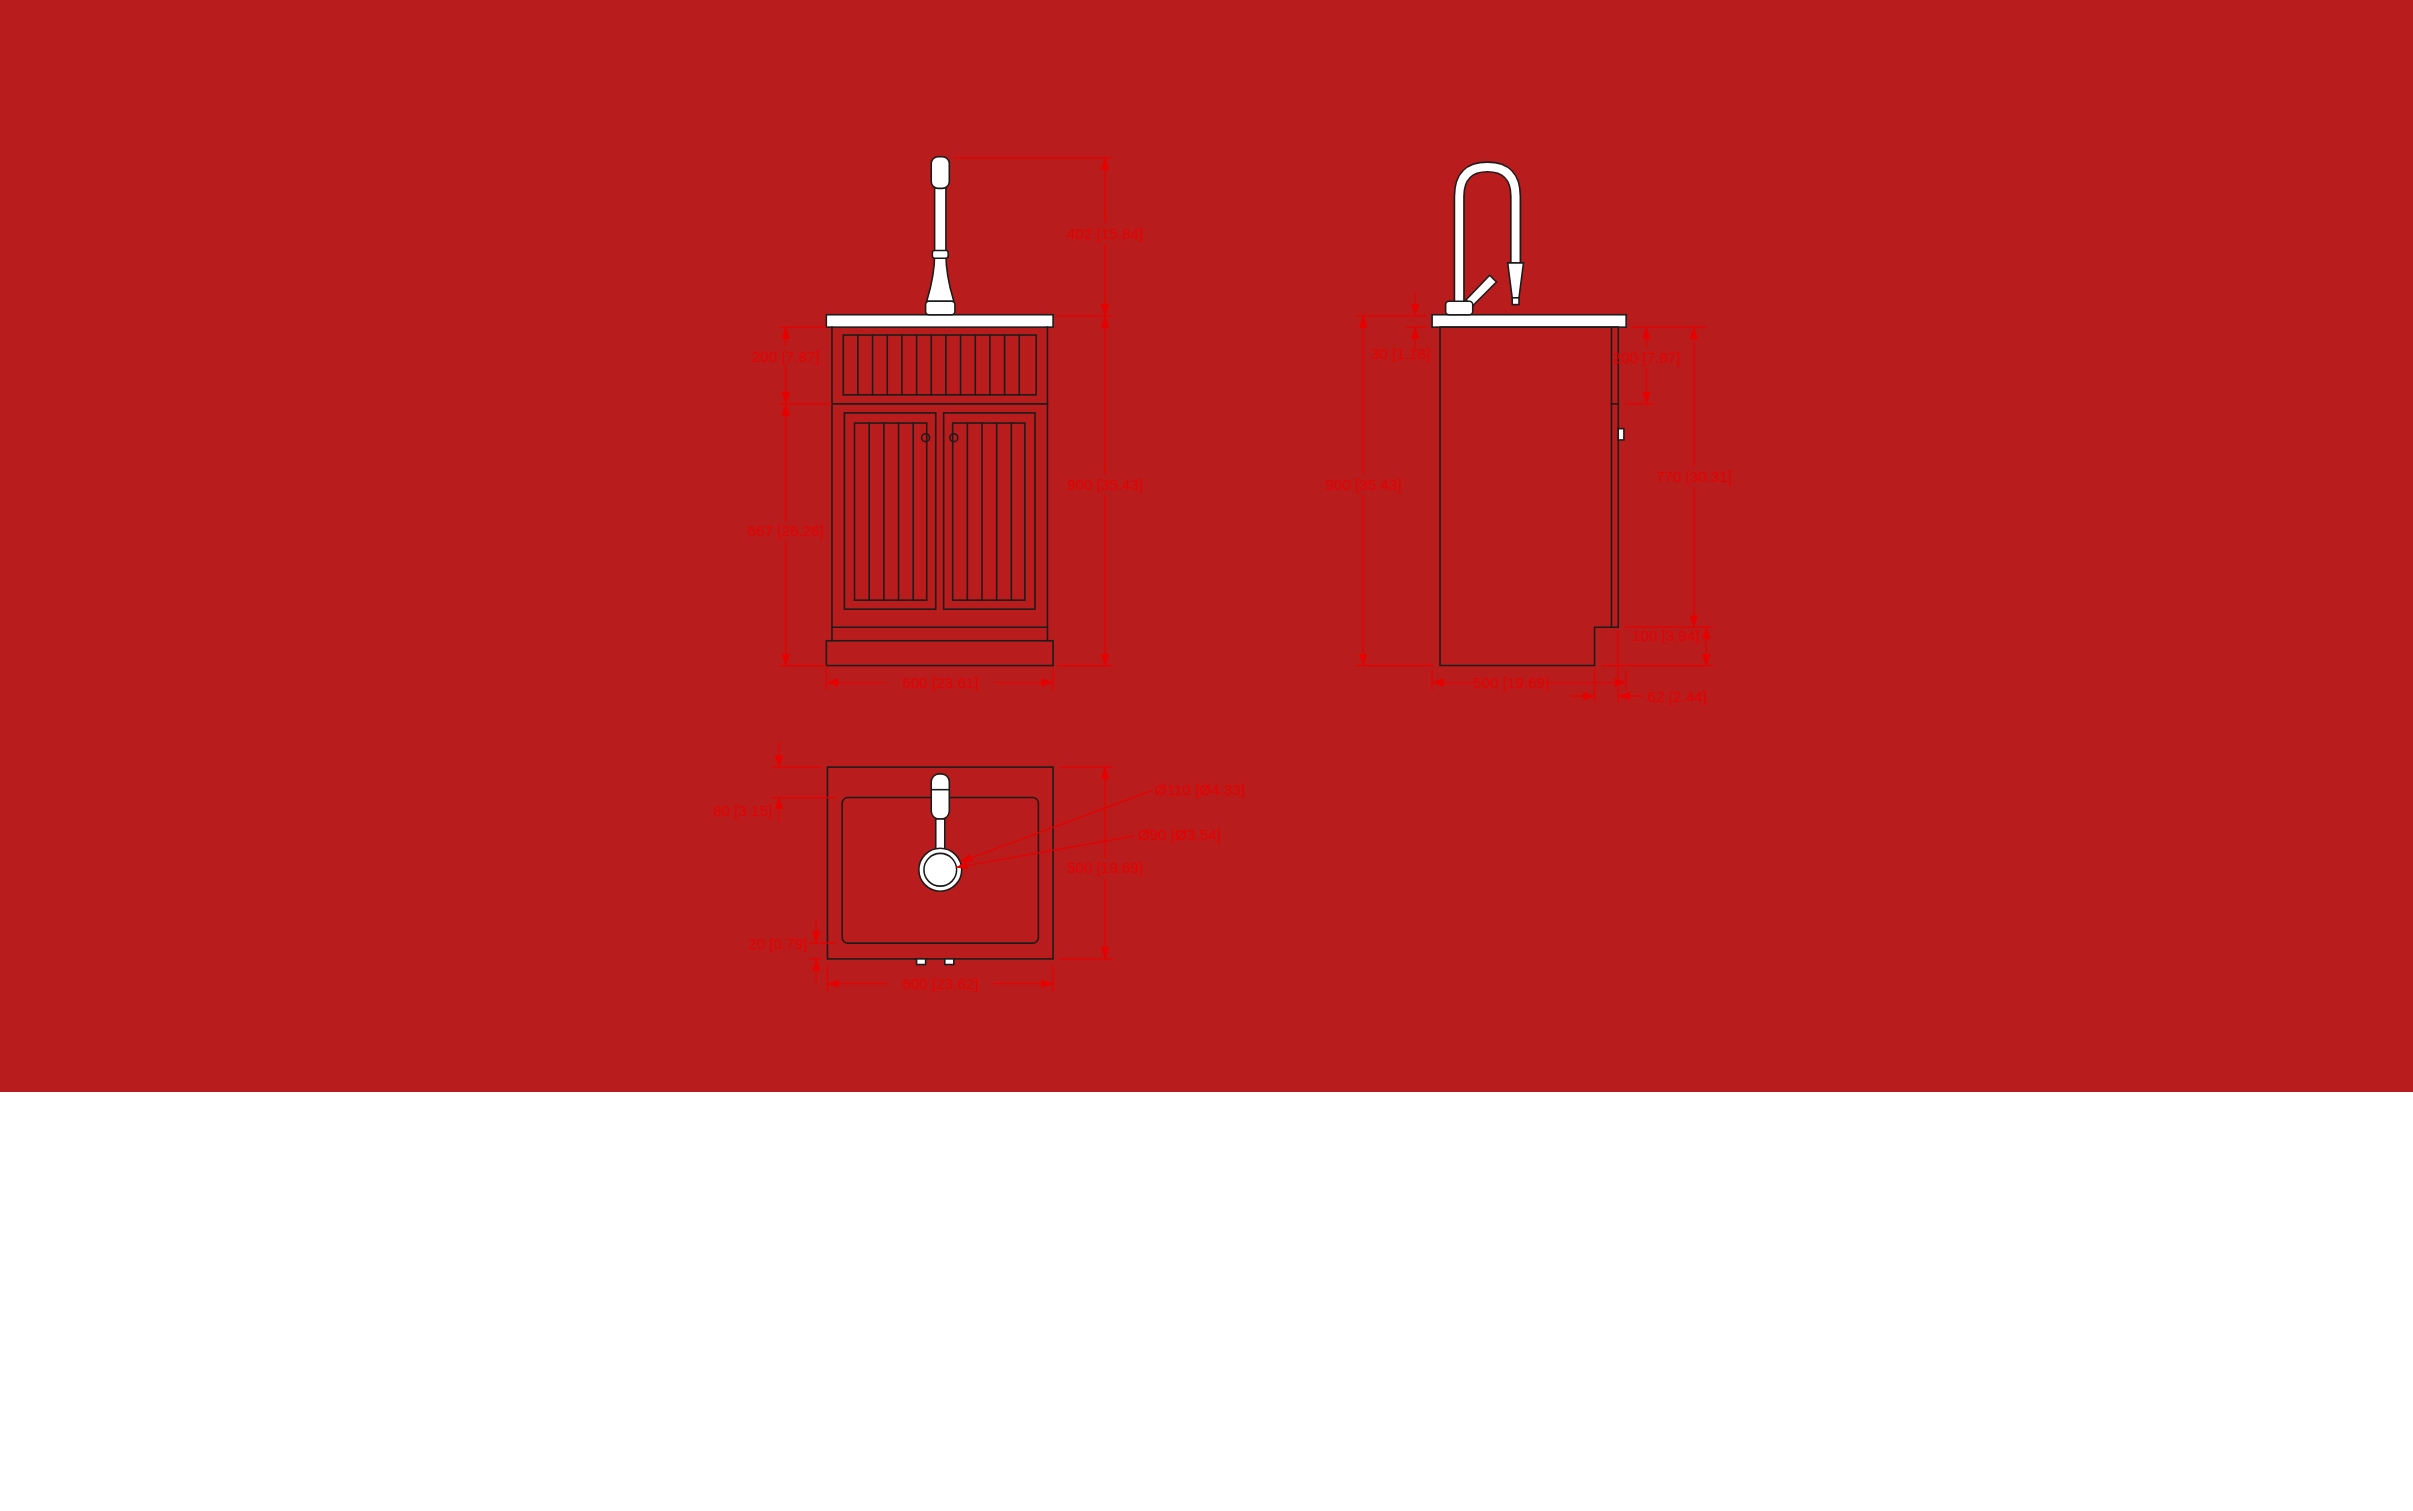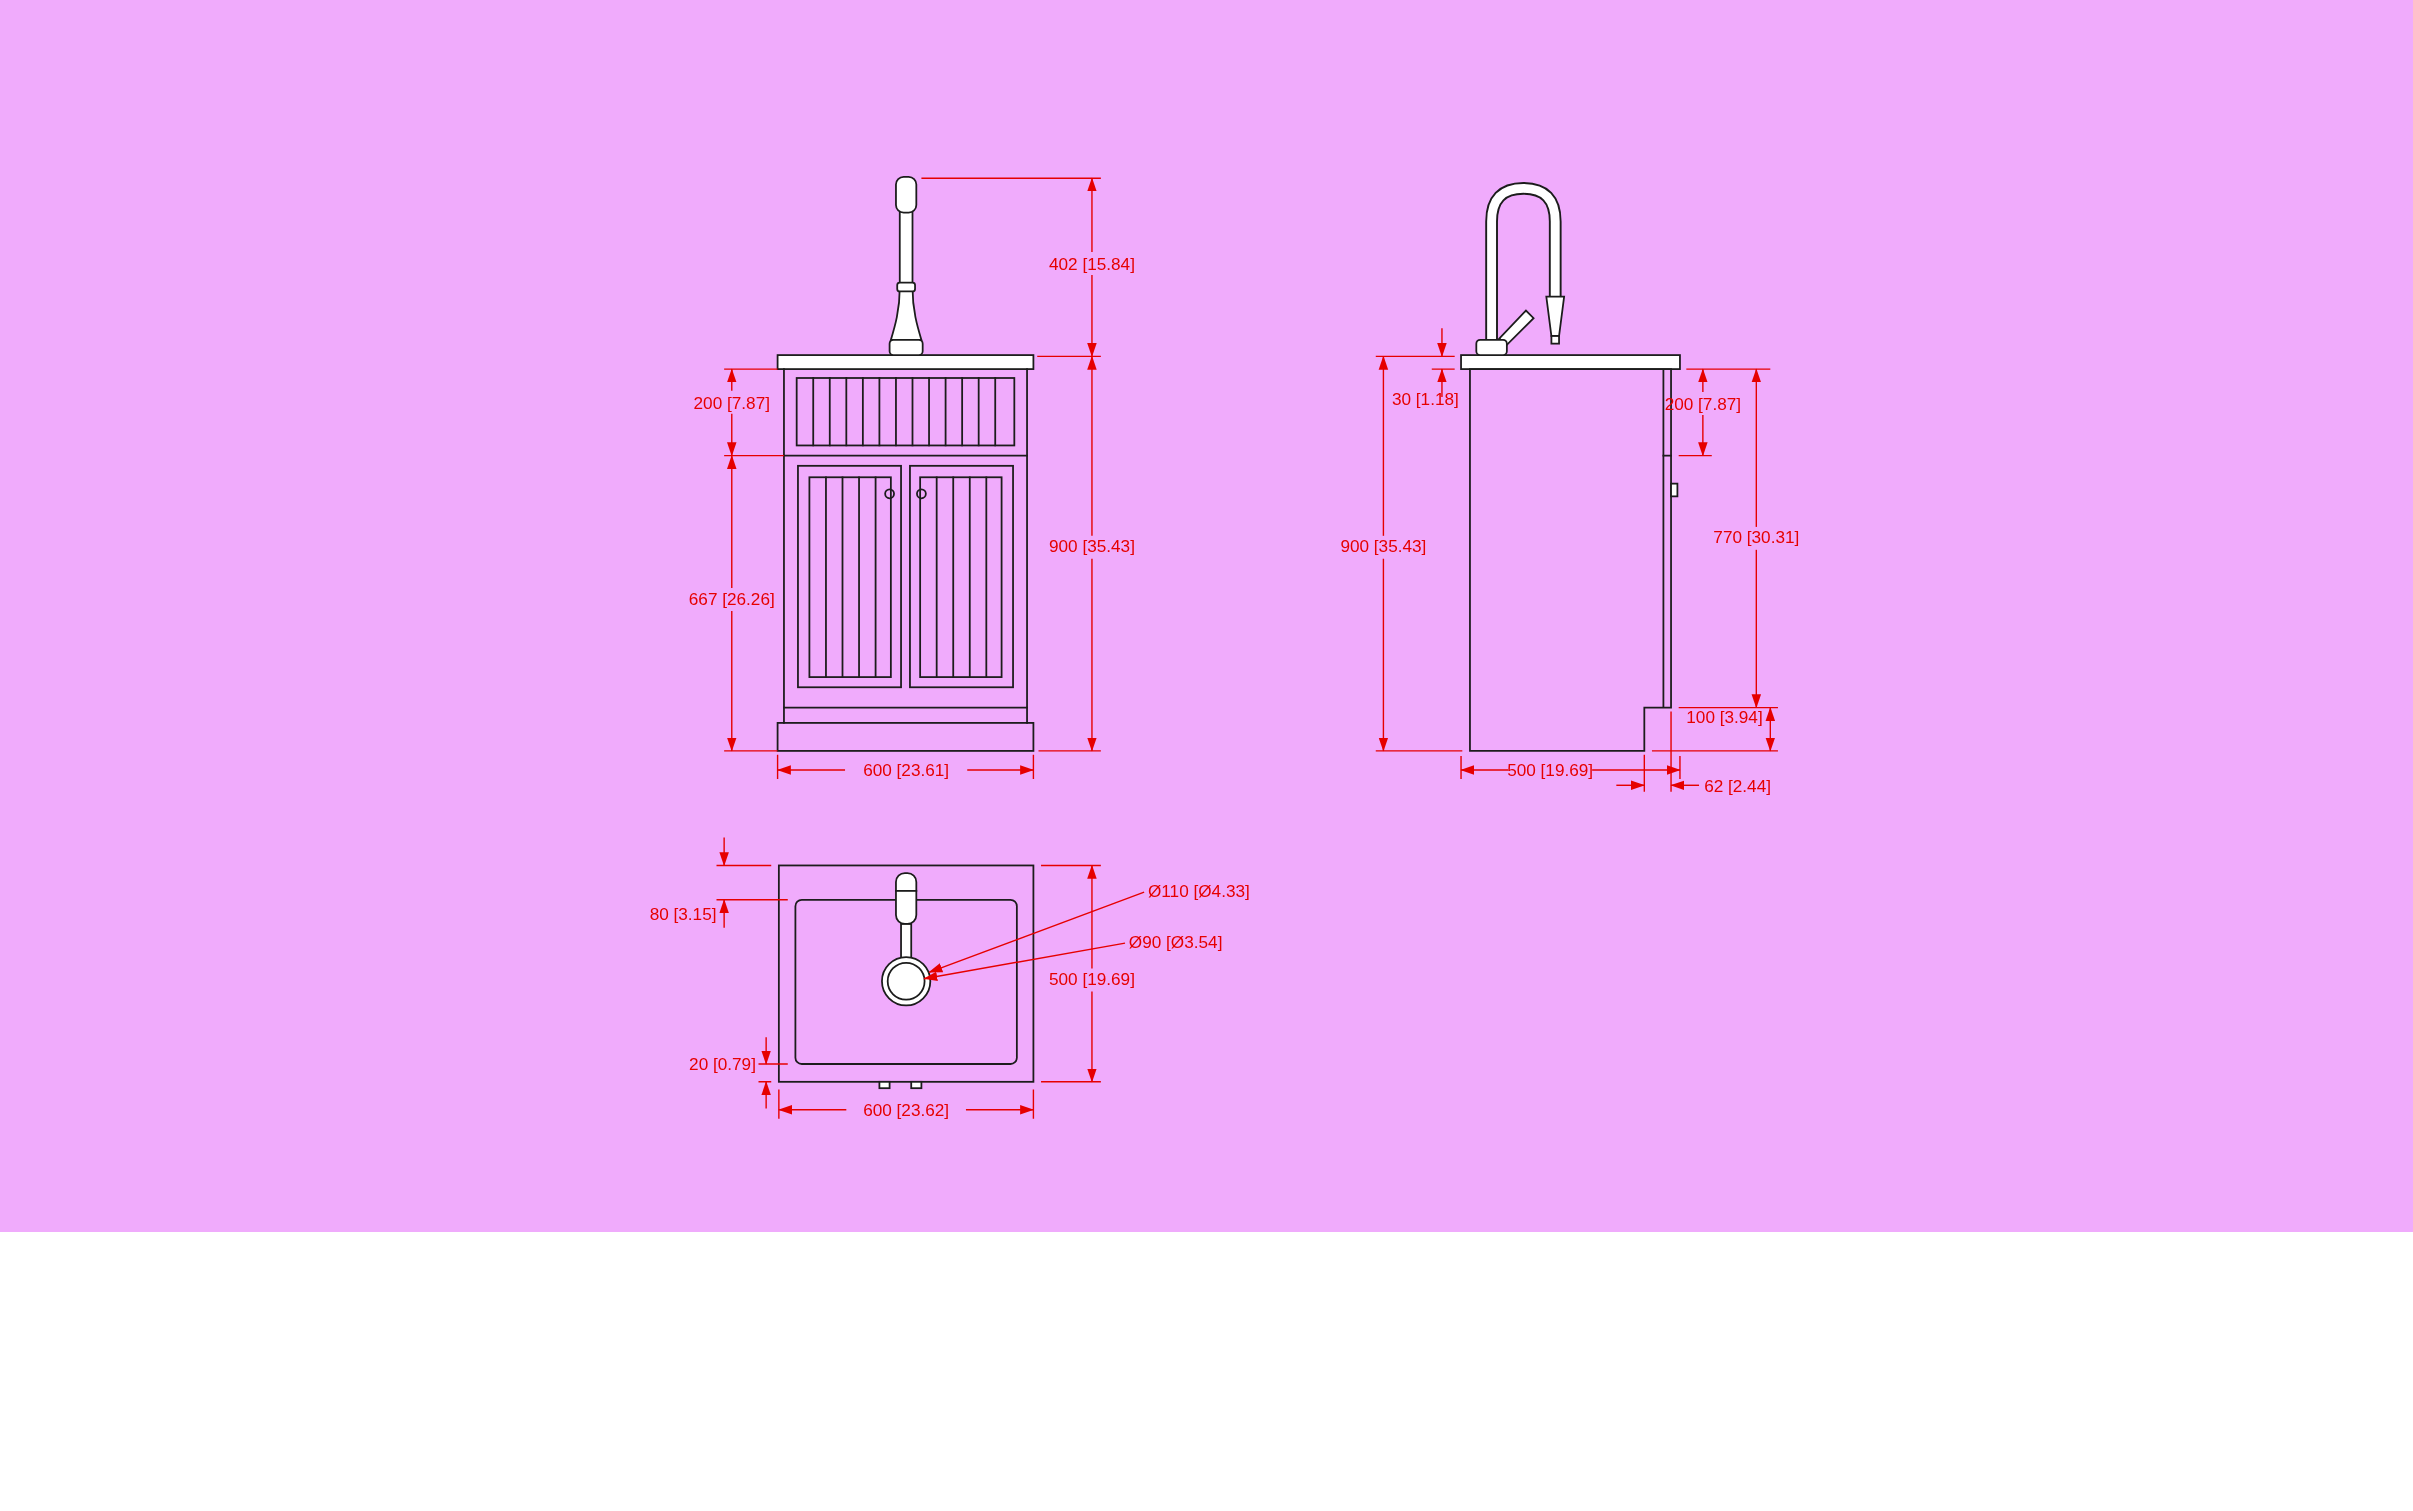--- a/index.html
+++ b/index.html
@@ -1,16 +1,16 @@
 <!DOCTYPE html>
 <html style="font-size:13.4px"><head>
 <meta charset="utf-8">
 <style>
   html,body{margin:0;padding:0;background:#ffffff;}
-  .canvas{position:relative;width:2413px;height:1232px;background:#f0abfc;overflow:hidden;}
+  .canvas{position:relative;width:2413px;height:1092px;background:#b91c1c;overflow:hidden;}
   svg{display:block;width:100%;height:100%;}
   .ln{stroke:#1c1c1c;stroke-width:1.4;fill:none;stroke-linecap:square;}
   .lnf{stroke:#1c1c1c;stroke-width:1.4;fill:#ffffff;stroke-linecap:square;}
   .thk{stroke:#1c1c1c;stroke-width:10;fill:none;}
   .thkcore{stroke:#ffffff;stroke-width:7;fill:none;}
   .dim{stroke:#e60000;stroke-width:1.1;fill:none;}
   .dimtxt{fill:#e60000;font-family:"Liberation Sans", sans-serif;font-size:13.5px;}
 </style>
 </head>
 <body>

